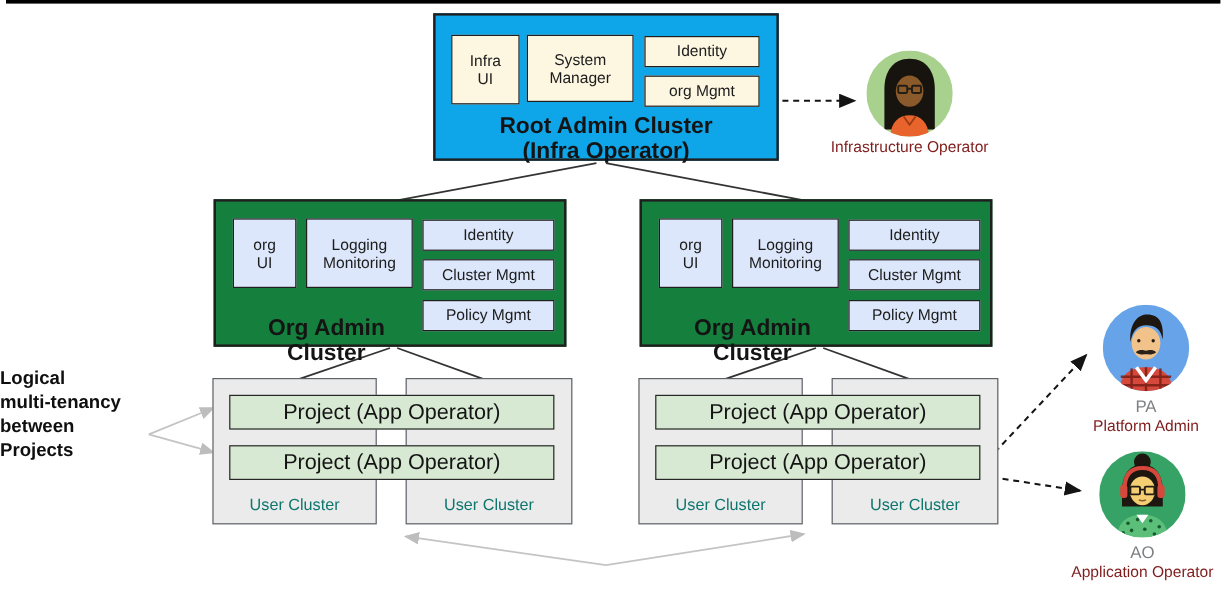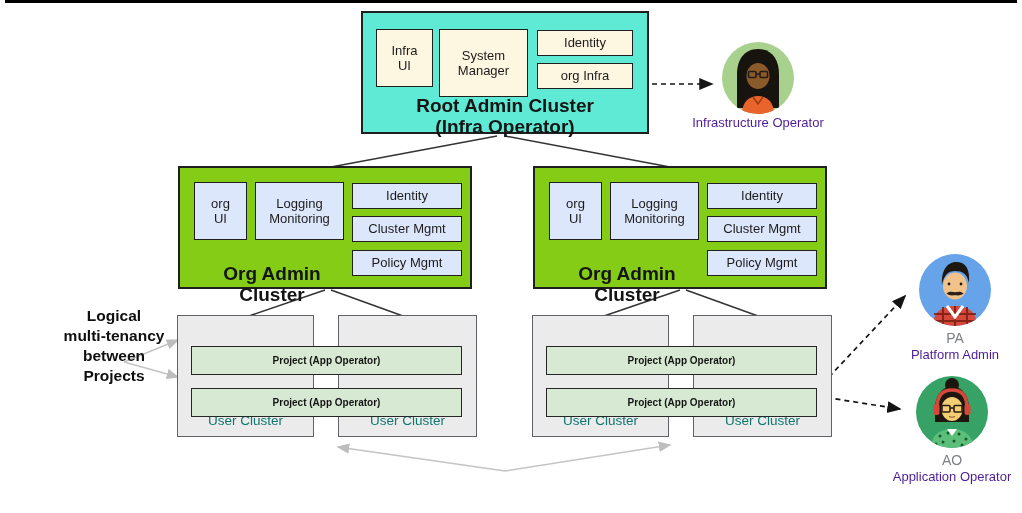--- a/index.html
+++ b/index.html
@@ -1,41 +1,41 @@
 <!DOCTYPE html>
 <html><head>
 <meta charset="utf-8">
 <style>
   html,body{margin:0;padding:0;background:#fff;}
   .canvas{position:relative;width:1022px;height:513px;overflow:hidden;background:#fff;
           font-family:"Liberation Sans",sans-serif;color:#1f1f1f;}
   .topbar{position:absolute;left:5px;top:0;width:1012px;height:3px;background:#000;}
   .wires{position:absolute;left:0;top:0;width:1022px;height:513px;pointer-events:none;}
   .cluster{position:absolute;box-sizing:border-box;border:2px solid #1f1f1f;}
-  .root{background:#5eead4;padding-left:48px;}
-  .org{background:#84cc16;}
+  .root{background:#0ea5e9;padding-left:48px;}
+  .org{background:#15803d;}
   .module{position:absolute;box-sizing:border-box;border:1.6px solid #1f1f1f;display:flex;
           align-items:center;justify-content:center;text-align:center;font-size:13px;
           line-height:1.18;white-space:pre-line;color:#1c1c1c;}
   .root .module{background:#FDF6E0;}
   .org  .module{background:#DDE7FB;}
   .cluster-title{position:absolute;font-weight:bold;font-size:19px;text-align:center;
           white-space:pre-line;line-height:1.08;color:#141414;}
   .ucbox{position:absolute;box-sizing:border-box;border:1.5px solid #5f6368;background:#EBEBEB;}
   .uclabel{position:absolute;bottom:8px;left:0;right:0;text-align:center;font-size:13.5px;color:#0f766e;}
   .projectbar{position:absolute;box-sizing:border-box;border:1.6px solid #262626;background:#D8E9D3;
-          display:flex;align-items:center;justify-content:center;font-weight:bold;font-size:10px;color:#141414;margin-top:17px;}
-  .sidelabel{position:absolute;left:0;top:306px;width:140px;text-align:center;font-weight:bold;
-          font-size:15.5px;line-height:20px;white-space:pre-line;color:#0f0f0f;padding-left:44px;}
+          display:flex;align-items:center;justify-content:center;font-weight:normal;font-size:18px;color:#141414;}
+  .sidelabel{position:absolute;left:0;top:306px;width:140px;font-weight:bold;
+          font-size:15.5px;line-height:20px;white-space:pre-line;color:#0f0f0f;}
   .bottomlabel{position:absolute;left:308px;top:483px;width:400px;text-align:center;font-weight:bold;
           font-size:17px;color:#0f0f0f;}
   .persona{position:absolute;width:160px;text-align:center;}
   .persona svg{display:block;margin:0 auto;}
   .p-name{font-size:14px;color:#7d8084;margin-top:4px;}
-  .p-role{font-size:13px;color:#4c1d95;margin-top:1px;}
+  .p-role{font-size:13px;color:#7f1d1d;margin-top:1px;}
 </style>
 </head>
 <body>
 
 <div class="canvas">
 
   <div class="topbar"></div>
 
   <svg class="wires" viewBox="0 0 1022 513">
     <defs>
@@ -62,24 +62,24 @@
     <path d="M124 362 L178 340" stroke="#C4C4C4" stroke-width="1.5" fill="none" marker-end="url(#ag)"></path>
     <path d="M124 362 L178 377" stroke="#C4C4C4" stroke-width="1.5" fill="none" marker-end="url(#ag)"></path>
 
     <path d="M505 471 L338 447" stroke="#C4C4C4" stroke-width="1.5" fill="none" marker-end="url(#ag)"></path>
     <path d="M505 471 L670 445" stroke="#C4C4C4" stroke-width="1.5" fill="none" marker-end="url(#ag)"></path>
   </svg>
 
   <div class="cluster root" style="left:361px;top:11px;width:288px;height:123px;">
     <div class="module" style="left:13px;top:16px;width:57px;height:58px;">Infra
 UI</div>
-    <div class="module" style="left:76px;top:16px;width:89px;height:68px;">System
+    <div class="module" style="left:76px;top:16px;width:89px;height:56px;">System
 Manager</div>
     <div class="module" style="left:174px;top:17px;width:96px;height:26px;">Identity</div>
-    <div class="module" style="left:174px;top:50px;width:96px;height:26px;">org Infra</div>
+    <div class="module" style="left:174px;top:50px;width:96px;height:26px;">org Mgmt</div>
     <div class="cluster-title" style="left:0;right:0;top:83px;">Root Admin Cluster
 (Infra Operator)</div>
   </div>
 
   <div class="cluster org" style="left:178px;top:166px;width:294px;height:123px;">
     <div class="module" style="left:14px;top:14px;width:53px;height:58px;">org
 UI</div>
     <div class="module" style="left:75px;top:14px;width:89px;height:58px;">Logging
 Monitoring</div>
     <div class="module" style="left:172px;top:15px;width:110px;height:26px;">Identity</div>

